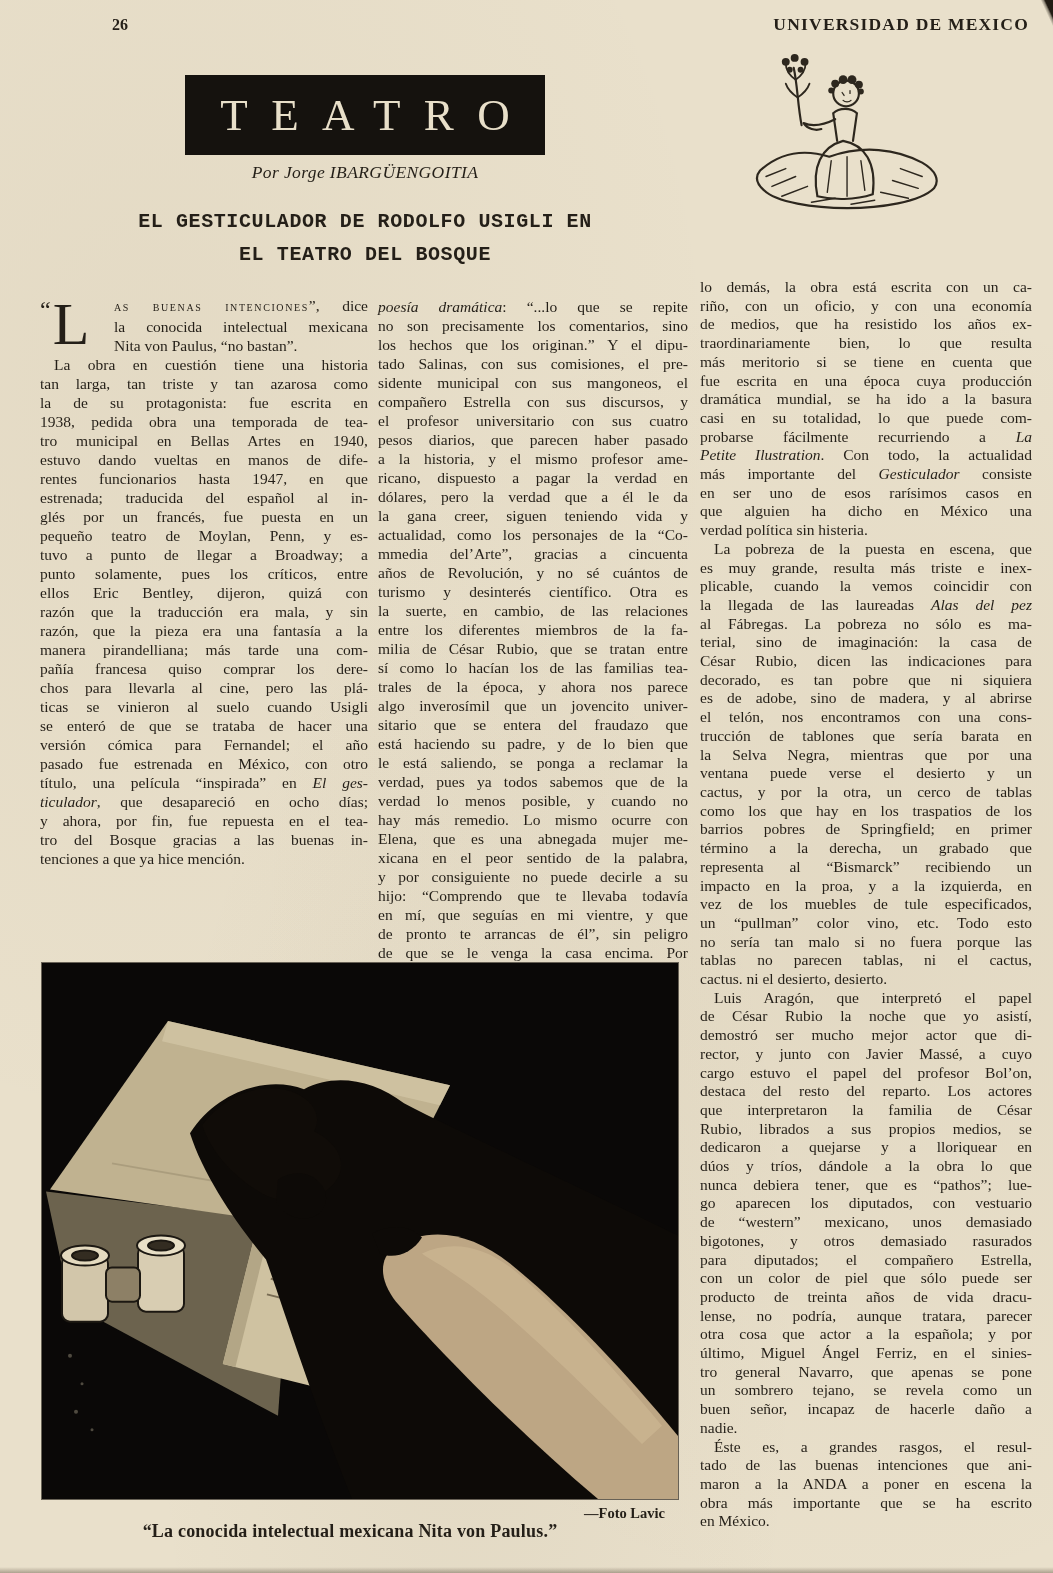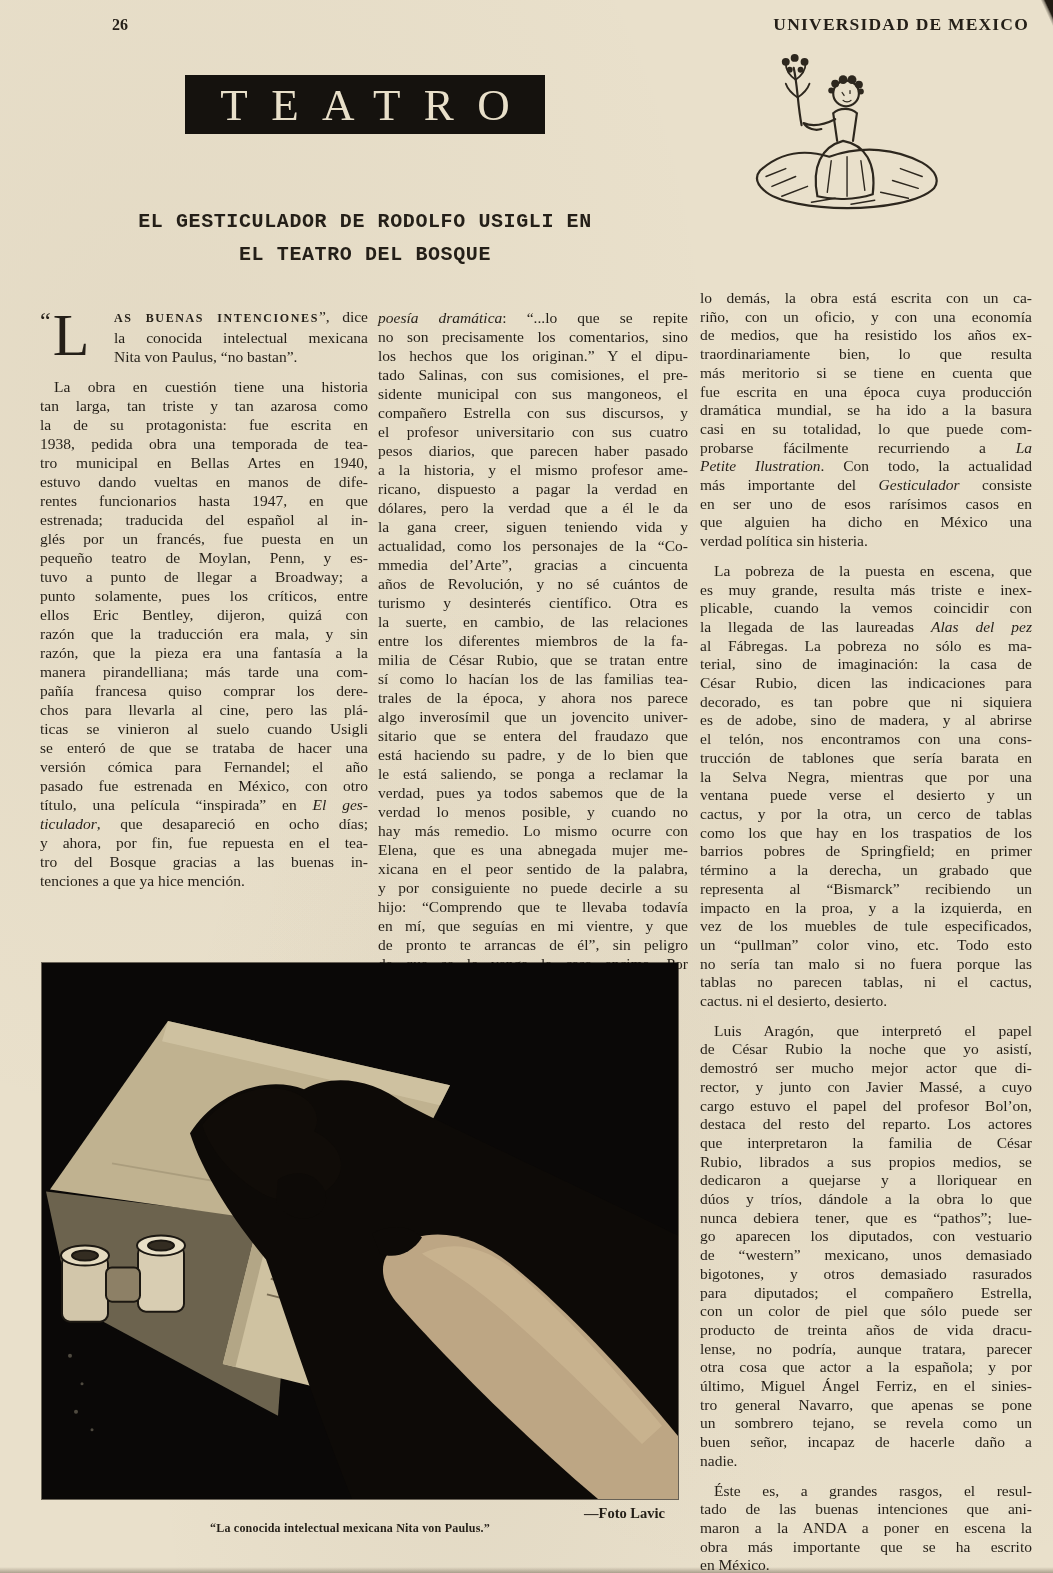--- a/index.html
+++ b/index.html
@@ -11,65 +11,66 @@
       radial-gradient(ellipse at 45% 85%, rgba(100,85,60,.05), transparent 40%),
       #e9e0cb;
     font-family:"Liberation Serif", serif;color:#241f18;
   }
   .page::after{content:"";position:absolute;left:0;bottom:0;width:100%;height:6px;
     background:linear-gradient(rgba(60,45,30,0), rgba(60,45,30,.35));}
   .corner-wedge{position:absolute;right:0;top:0;width:30px;height:58px;
     background:linear-gradient(245deg,#221c14 14%,rgba(34,28,20,.45) 17%,transparent 22%);}
   .pageno{position:absolute;left:84px;top:16px;font-size:16px;font-weight:bold;margin-left:28px;}
   .journal{position:absolute;right:24px;top:14px;font-size:17.5px;font-weight:bold;letter-spacing:1.2px;}
-  .banner{position:absolute;left:185px;top:75px;width:360px;height:59px;background:#15120e;
+  .banner{position:absolute;left:185px;top:75px;width:360px;height:80px;background:#15120e;
     display:flex;align-items:center;justify-content:center;}
   .banner span{color:#e8dfc9;font-size:45px;letter-spacing:.52em;text-indent:.52em;font-weight:400;}
   .byline{position:absolute;left:145px;top:162px;width:440px;text-align:center;
     font-style:italic;font-size:17.5px;letter-spacing:.4px;}
   .title{position:absolute;left:75px;top:205px;width:580px;text-align:center;
     font-size:20px;font-weight:bold;letter-spacing:.6px;line-height:33px;font-family:Liberation Mono, monospace;}
   .woodcut{position:absolute;left:752px;top:50px;width:198px;height:168px;}
   .col{position:absolute;font-size:15.5px;}
   .col .line{text-align:justify;text-align-last:justify;line-height:19px;white-space:nowrap;
     
     white-space:normal;}
   .col .line.last{text-align-last:left;}
   .col .line.indent{text-indent:14px;}
   .col .line.dc-offset{margin-left:74px;}
   .col-left{left:40px;top:296px;width:328px;}
   .col-mid{left:378px;top:297px;width:310px;}
   .col-right{left:700px;top:278px;width:332px;}
   .col-right .line{line-height:18.7px;}
-  .para{position:relative;margin-top:11px;}
+  .para{position:relative;}
   .dropcap{position:absolute;left:0;top:1px;}
   .dc-quote{font-size:24px;vertical-align:26px;letter-spacing:2px;}
   .dc-letter{font-size:60px;line-height:54px;font-weight:400;}
-  .sc{font-size:12px;letter-spacing:1.6px;font-weight:bold;}
+  .sc{font-size:10px;letter-spacing:1.6px;}
   .photo{position:absolute;left:42px;top:963px;width:636px;height:536px;
     box-shadow:0 0 0 1px rgba(20,15,10,.6);}
   .photo svg{display:block;width:100%;height:100%;}
   .credit{position:absolute;left:500px;top:1505px;width:165px;text-align:right;
     font-size:14.5px;font-weight:bold;}
   .caption{position:absolute;left:110px;top:1521px;width:480px;text-align:center;
-    font-size:12px;font-weight:bold;letter-spacing:.2px;}
+    font-size:18px;font-weight:bold;letter-spacing:.2px;}
 </style>
 </head>
 <body>
 
 <div class="page">
   <div class="corner-wedge"></div>
 
   <div class="pageno">26</div>
   <div class="journal">UNIVERSIDAD DE MEXICO</div>
 
   <div class="banner">
     <span>TEATRO</span>
   </div>
 
+  <div class="byline">Por Jorge IBARGÜENGOITIA</div>
 
   <div class="title">
     <div>EL GESTICULADOR DE RODOLFO USIGLI EN</div>
     <div>EL TEATRO DEL BOSQUE</div>
   </div>
 
   <svg class="woodcut" viewBox="0 0 200 170">
     <g stroke="#2d271e" fill="none" stroke-width="2.2" stroke-linecap="round">
       <path d="M8,122 C28,104 52,100 78,108 C112,96 146,100 172,114 C186,122 190,132 184,140 C170,154 130,160 96,160 C62,160 24,154 12,142 C4,135 3,128 8,122 Z"></path>
       <path d="M14,128 L34,120 M20,138 L44,128 M30,148 L56,138 M150,120 L172,128 M142,132 L168,140 M130,144 L158,150 M60,154 L84,150 M100,156 L124,152" stroke-width="1.5"></path>

